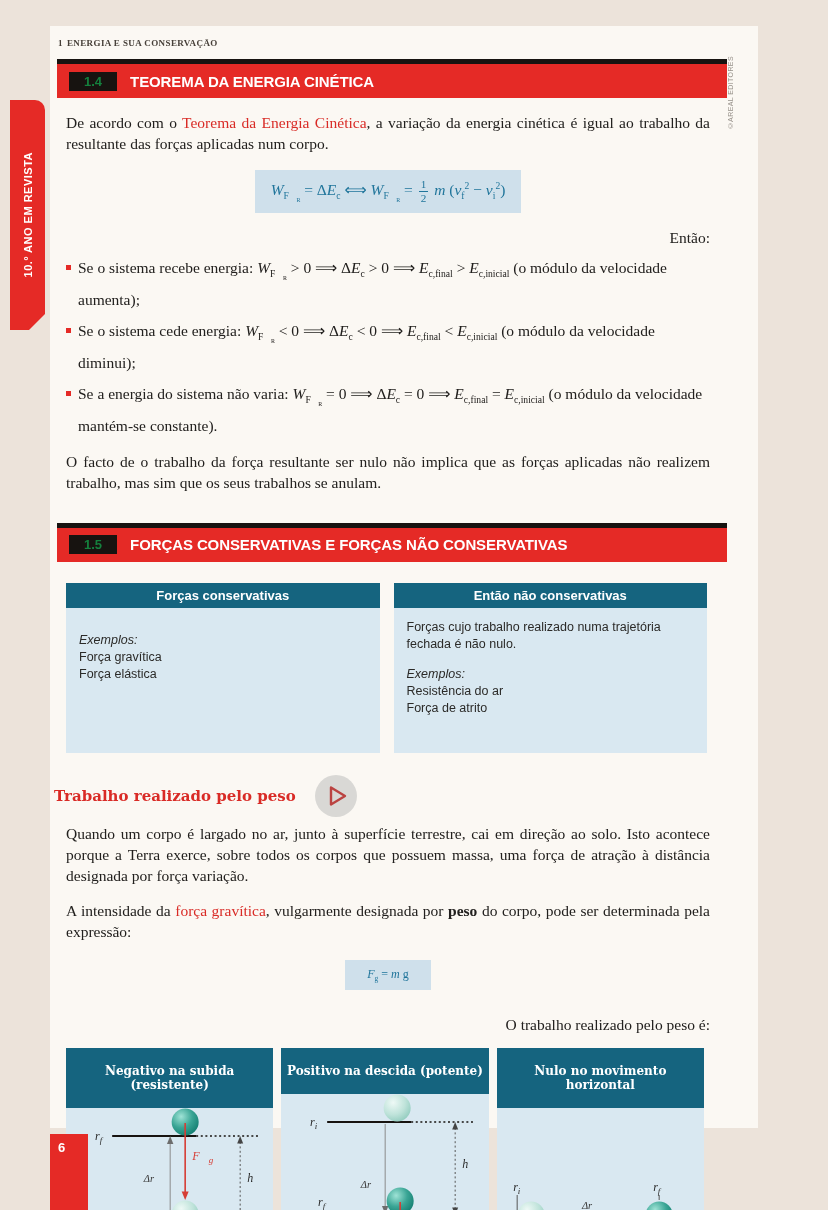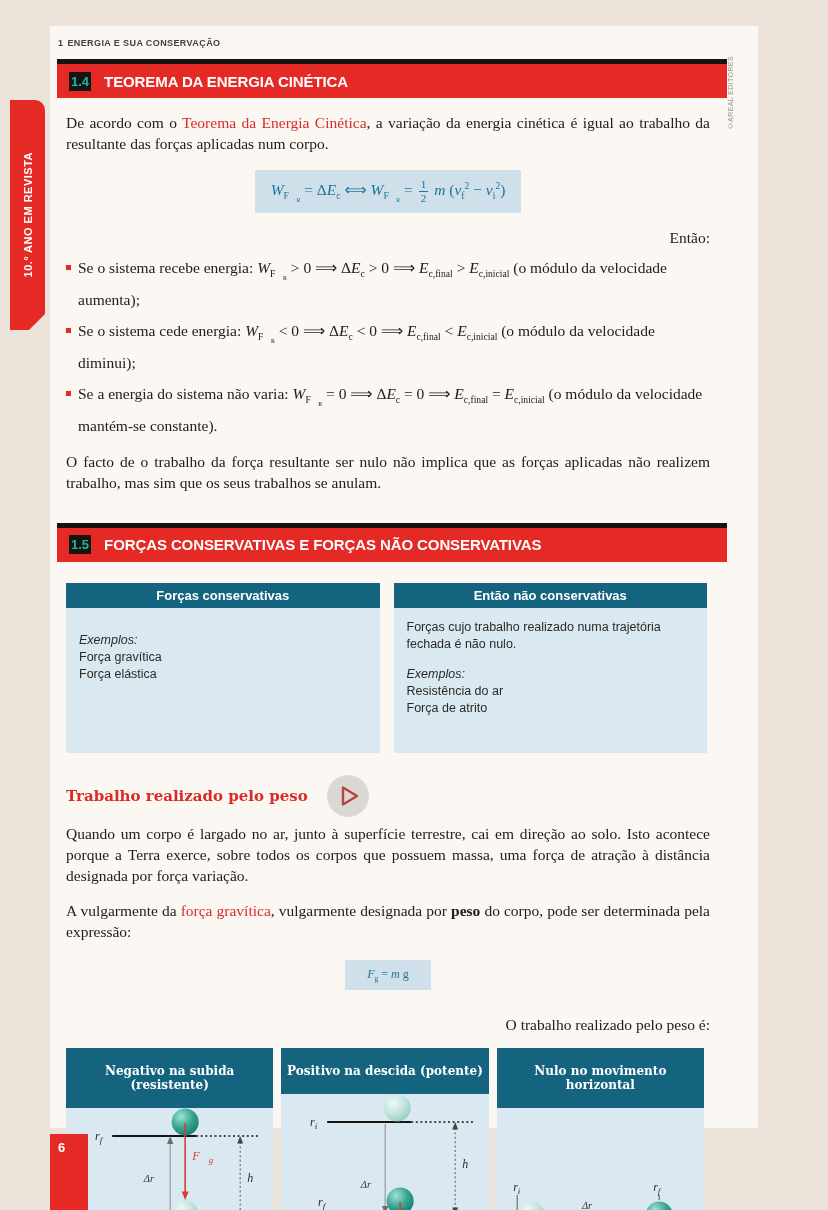--- a/index.html
+++ b/index.html
@@ -1,25 +1,25 @@
 <!DOCTYPE html>
 <html><head>
 <meta charset="utf-8">
 <style>
   html,body{margin:0;padding:0;background:#d8d0c8;}
   .page{position:relative;width:828px;height:1210px;background:#ece3da;font-family:"Liberation Serif",serif;overflow:hidden;margin:0 auto;}
   .content{position:absolute;left:50px;top:26px;width:708px;height:1102px;background:#fbf8f3;}
 
   
-  .running-head{padding:12px 0 0 8px;font-family:Liberation Sans, sans-serif;font-size:9px;font-weight:bold;color:#474039;letter-spacing:.4px;}
+  .running-head{padding:12px 0 0 8px;font-family:Liberation Serif, serif;font-size:9px;font-weight:bold;color:#474039;letter-spacing:.4px;}
   .running-head .chap-num{margin-right:4px;}
 
   
   .banner{margin:11px 31px 0 7px;background:#e52a26;border-top:5px solid #171310;height:34px;display:flex;align-items:center;padding-left:12px;box-sizing:content-box;}
-  .num-box{background:#171310;color:#14b8a6;font-family:"Liberation Sans",sans-serif;font-weight:bold;font-size:13px;padding:3px 2px;margin-right:13px;line-height:1;}
+  .num-box{background:#171310;color:#15803d;font-family:"Liberation Sans",sans-serif;font-weight:bold;font-size:13px;padding:3px 15px;margin-right:13px;line-height:1;}
   .banner-title{color:#fff;font-family:"Liberation Sans",sans-serif;font-weight:bold;font-size:15px;letter-spacing:-.1px;}
 
   .text-col{margin:0 48px 0 16px;}
   p.body{font-size:15.5px;line-height:21px;color:#22201e;margin:14px 0 0 0;text-align:justify;}
   p.plain{text-align:right;}
   .red-inline{color:#d92b26;}
   .bold-inline{font-weight:bold;}
 
   .formula-box{width:fit-content;margin:16px auto 0;background:#cfe0eb;color:#20759b;padding:8px 16px;font-size:15.5px;line-height:1.4;}
   .formula-box-sm{width:fit-content;margin:18px auto 0;background:#cfe0eb;color:#20759b;padding:7px 22px;font-size:12px;}
@@ -34,21 +34,21 @@
   .frac .fn{border-bottom:1px solid currentColor;padding:0 2px;}
   .frac .fd{padding:0 2px;}
 
   
   .cons-table{margin:21px 51px 0 16px;display:grid;grid-template-columns:1fr 1fr;gap:14px;font-family:Liberation Sans, sans-serif;}
   .cons-col .hdr{background:#15647f;color:#fff;font-weight:bold;font-size:13px;text-align:center;padding:5px 0;}
   .cons-col .bd{background:#d9e8f1;padding:11px 13px 16px 13px;font-size:12.5px;line-height:17px;color:#2b2a28;min-height:118px;}
   .ex-label{font-style:italic;margin-top:13px;}
 
   
-  .sub-row{display:flex;align-items:center;gap:18px;margin:20px 0 0 16px;height:46px;}
+  .sub-row{display:flex;align-items:center;gap:18px;margin:20px 0 0 4px;height:46px;}
   .sub-title{color:#d92b26;font-family:"DejaVu Serif",serif;font-weight:bold;font-size:15px;}
 
   
   .fig{margin:13px 54px 0 16px;display:grid;grid-template-columns:1fr 1fr 1fr;gap:8px;}
   .panel .ph{background:#15647f;color:#fff;font-family:"DejaVu Serif",serif;font-weight:bold;font-size:12px;text-align:center;padding:16px 2px;}
   .panel .pb{background:#d9e8f1;padding-bottom:12px;}
   .panel svg{display:block;width:100%;height:160px;}
 
   .dl{font-family:"Liberation Serif",serif;font-style:italic;font-size:12px;fill:#2b2b2b;}
   .dl-sm{font-family:"Liberation Serif",serif;font-style:italic;font-size:10.5px;fill:#3a3a3a;}
@@ -128,21 +128,21 @@
       <span class="sub-title">Trabalho realizado pelo peso</span>
       <svg width="44" height="44" viewBox="0 0 44 44">
         <circle cx="22" cy="22" r="21" fill="#d9d8d5"></circle>
         <path d="M 17 13.5 L 31 22 L 17 30.5 Z" fill="#d9d8d5" stroke="#bb4341" stroke-width="2.4" stroke-linejoin="round"></path>
       </svg>
     </div>
 
     <div class="text-col">
       <p class="body" style="margin-top:4px;">Quando um corpo é largado no ar, junto à superfície terrestre, cai em direção ao solo. Isto acontece porque a Terra exerce, sobre todos os corpos que possuem massa, uma força de atração à distância designada por força variação.</p>
 
-      <p class="body"><span>A vulgarmente da </span><span class="red-inline">força gravítica</span><span>, vulgarmente designada por </span><span class="bold-inline">peso</span><span> do corpo, pode ser determinada pela expressão:</span></p>
+      <p class="body"><span>A intensidade da </span><span class="red-inline">força gravítica</span><span>, vulgarmente designada por </span><span class="bold-inline">peso</span><span> do corpo, pode ser determinada pela expressão:</span></p>
 
       <div class="formula-box-sm"><i>F</i><sub>g</sub> = <i>m</i> g</div>
 
       <p class="body plain" style="margin-top:24px;">O trabalho realizado pelo peso é:</p>
     </div>
 
     <div class="fig">
 
       <div class="panel">
         <div class="ph">Negativo na subida (resistente)</div>

